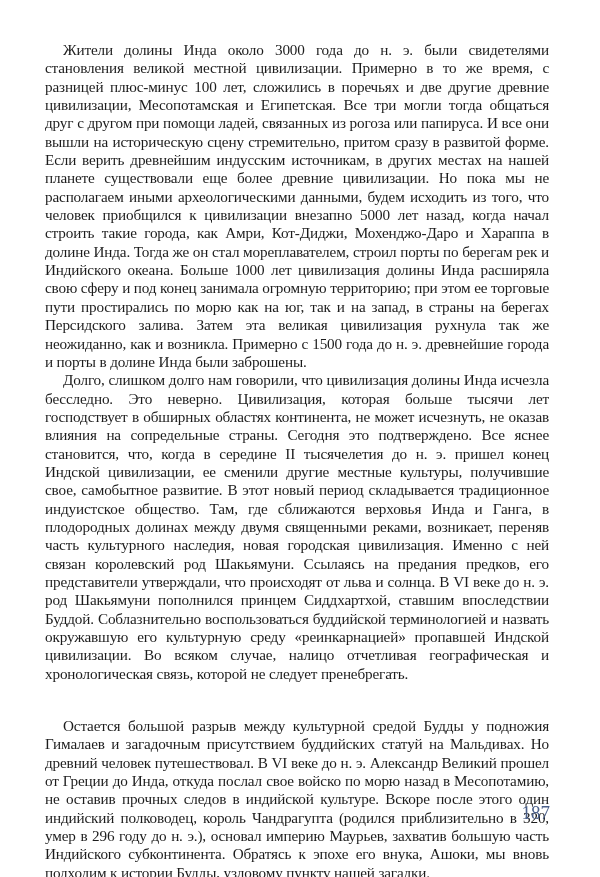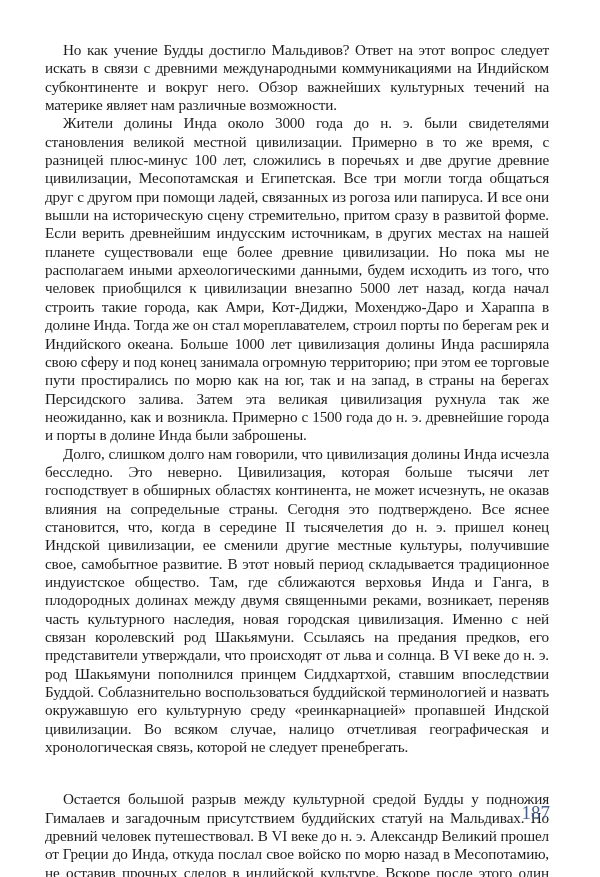--- a/index.html
+++ b/index.html
@@ -14,21 +14,20 @@
   .page-number {
     position: absolute; left: 520px; top: 802px; width: 30px; text-align: right;
     font-family: "Liberation Serif", "DejaVu Serif", serif;
     font-size: 19px; color: #4a5f8a;
   }
 </style>
 </head>
 <body>
 
 <div class="page">
-  <p class="para">Но как учение Будды достигло Мальдивов? Ответ на этот вопрос следует искать в связи с древними международными коммуникациями на Индийском субконтиненте и вокруг него. Обзор важнейших культурных течений на материке являет нам различные возможности.</p>
   <p class="para">Жители долины Инда около 3000 года до н. э. были свидетелями становления великой местной цивилизации. Примерно в то же время, с разницей плюс-минус 100 лет, сложились в поречьях и две другие древние цивилизации, Месопотамская и Египетская. Все три могли тогда общаться друг с другом при помощи ладей, связанных из рогоза или папируса. И все они вышли на историческую сцену стремительно, притом сразу в развитой форме. Если верить древнейшим индусским источникам, в других местах на нашей планете существовали еще более древние цивилизации. Но пока мы не располагаем иными археологическими данными, будем исходить из того, что человек приобщился к цивилизации внезапно 5000 лет назад, когда начал строить такие города, как Амри, Кот-Диджи, Мохенджо-Даро и Хараппа в долине Инда. Тогда же он стал мореплавателем, строил порты по берегам рек и Индийского океана. Больше 1000 лет цивилизация долины Инда расширяла свою сферу и под конец занимала огромную территорию; при этом ее торговые пути простирались по морю как на юг, так и на запад, в страны на берегах Персидского залива. Затем эта великая цивилизация рухнула так же неожиданно, как и возникла. Примерно с 1500 года до н. э. древнейшие города и порты в долине Инда были заброшены.</p>
   <p class="para">Долго, слишком долго нам говорили, что цивилизация долины Инда исчезла бесследно. Это неверно. Цивилизация, которая больше тысячи лет господствует в обширных областях континента, не может исчезнуть, не оказав влияния на сопредельные страны. Сегодня это подтверждено. Все яснее становится, что, когда в середине II тысячелетия до н. э. пришел конец Индской цивилизации, ее сменили другие местные культуры, получившие свое, самобытное развитие. В этот новый период складывается традиционное индуистское общество. Там, где сближаются верховья Инда и Ганга, в плодородных долинах между двумя священными реками, возникает, переняв часть культурного наследия, новая городская цивилизация. Именно с ней связан королевский род Шакьямуни. Ссылаясь на предания предков, его представители утверждали, что происходят от льва и солнца. В VI веке до н. э. род Шакьямуни пополнился принцем Сиддхартхой, ставшим впоследствии Буддой. Соблазнительно воспользоваться буддийской терминологией и назвать окружавшую его культурную среду «реинкарнацией» пропавшей Индской цивилизации. Во всяком случае, налицо отчетливая географическая и хронологическая связь, которой не следует пренебрегать.</p>
   <div class="section-gap"></div>
   <p class="para">Остается большой разрыв между культурной средой Будды у подножия Гималаев и загадочным присутствием буддийских статуй на Мальдивах. Но древний человек путешествовал. В VI веке до н. э. Александр Великий прошел от Греции до Инда, откуда послал свое войско по морю назад в Месопотамию, не оставив прочных следов в индийской культуре. Вскоре после этого один индийский полководец, король Чандрагупта (родился приблизительно в 320, умер в 296 году до н. э.), основал империю Маурьев, захватив большую часть Индийского субконтинента. Обратясь к эпохе его внука, Ашоки, мы вновь подходим к истории Будды, узловому пункту нашей загадки.</p>
 
 </div>
 
 <div class="page-number">187</div>
 
 </body></html>

